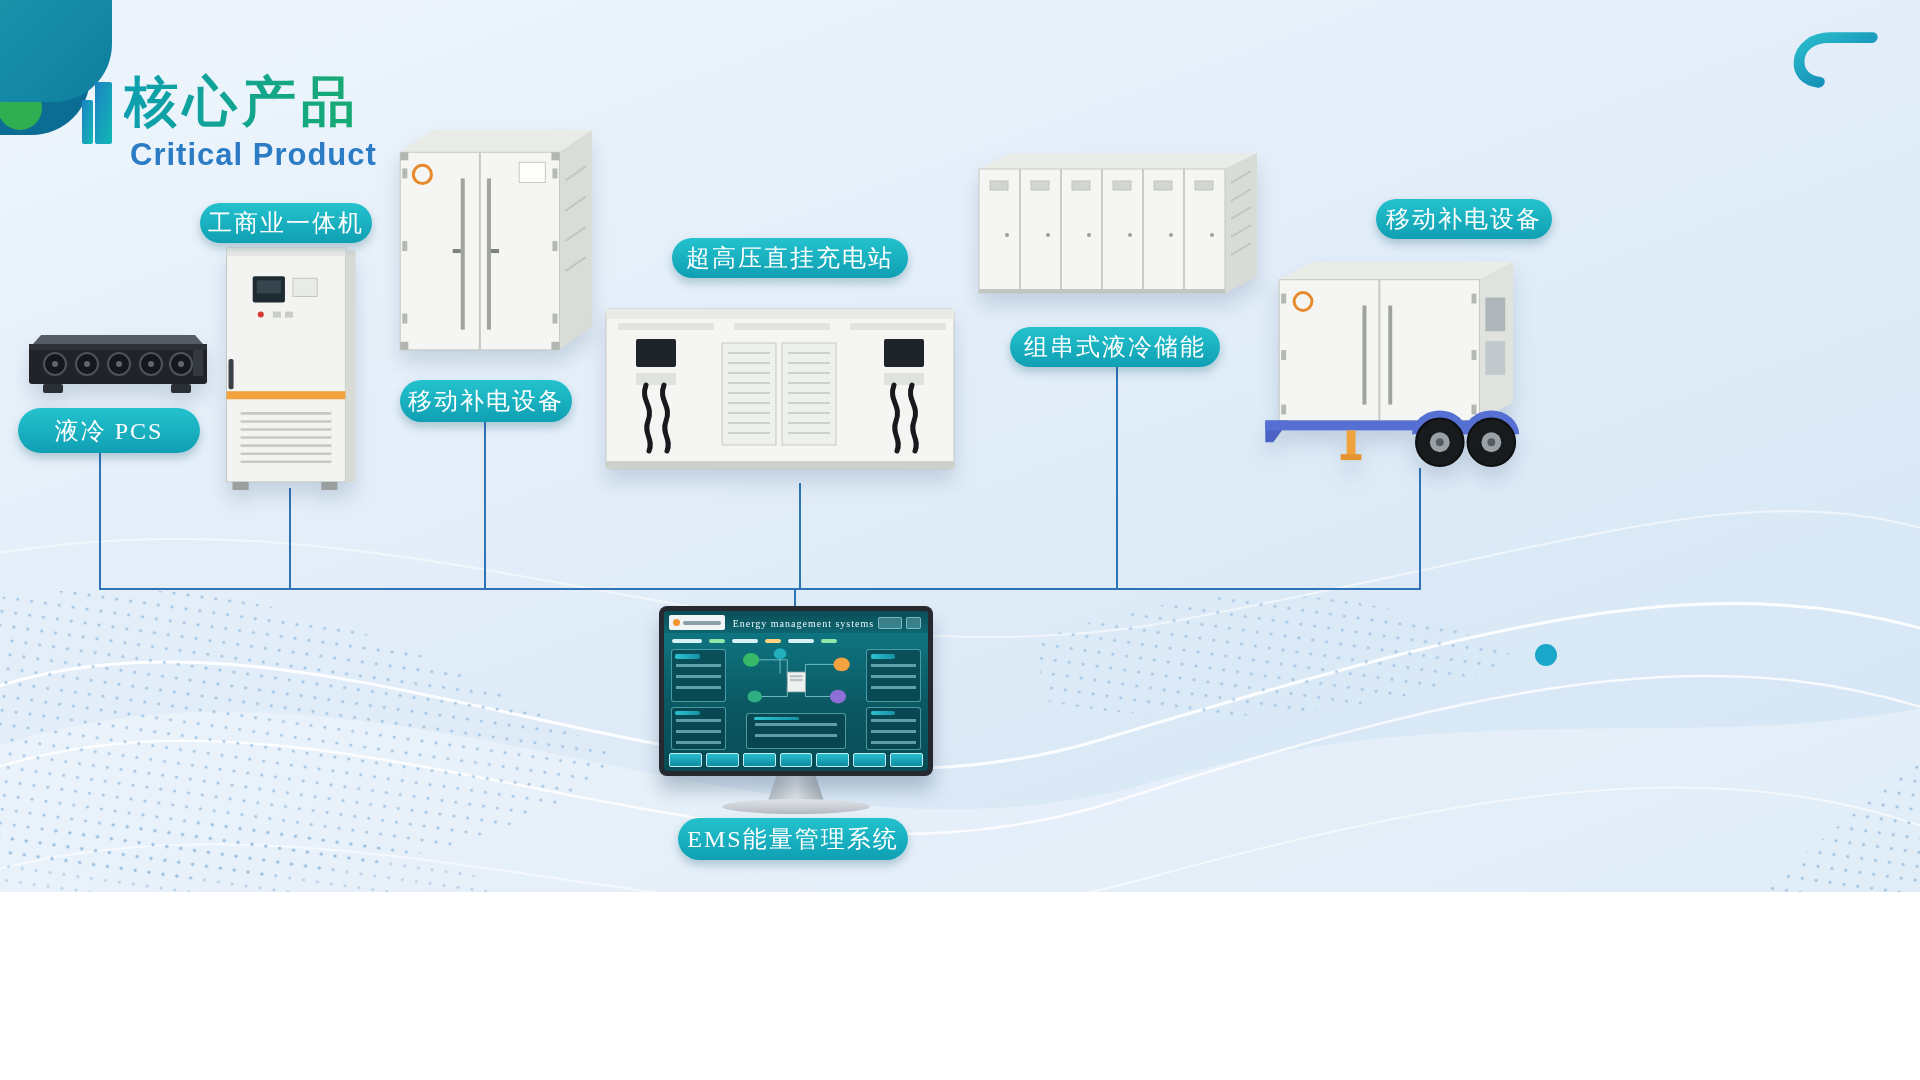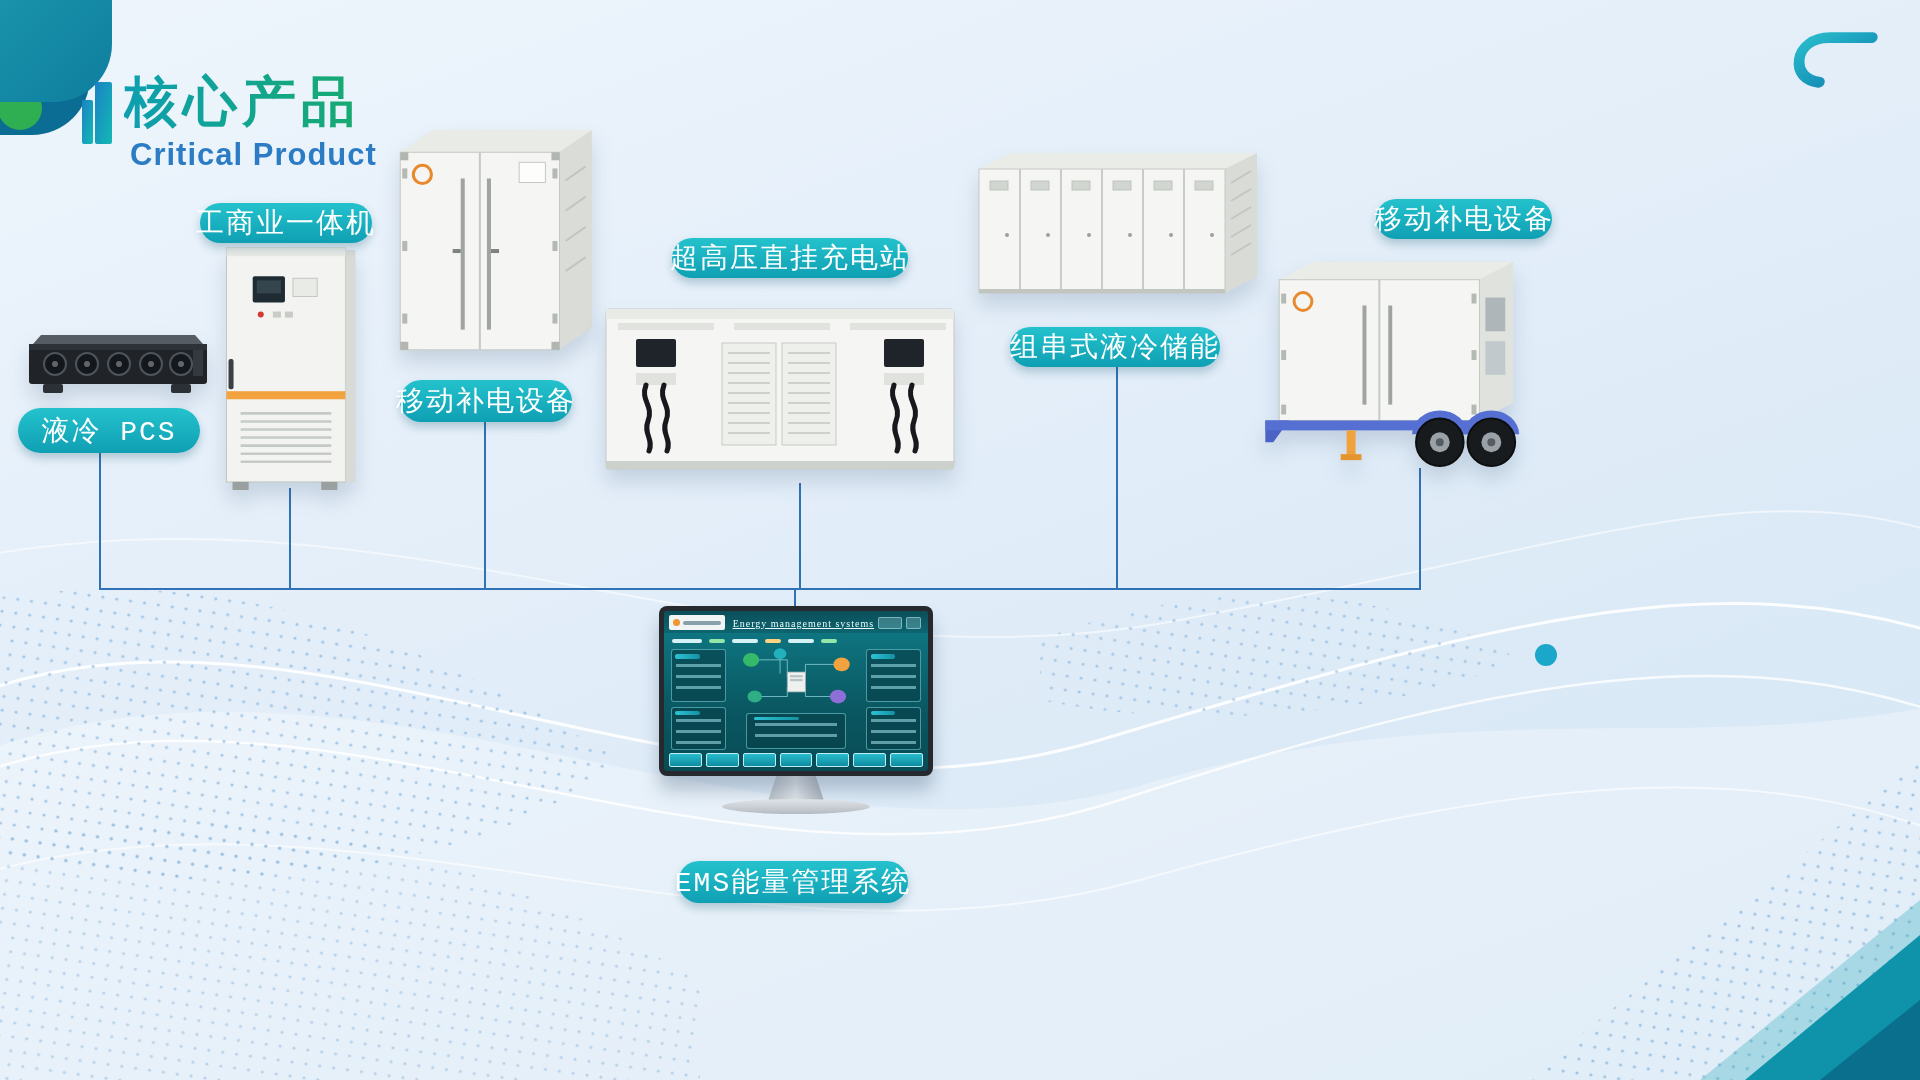--- a/index.html
+++ b/index.html
@@ -1,20 +1,20 @@
 <!DOCTYPE html>
 <html style="--pill-top: #24c2cd; --pill-bottom: #0f9fb3; --line-blue: #2f72b5; --accent-orange: #f2a23e; --corner-teal: #128da6; --corner-green: #2fae52;"><head>
 <meta charset="utf-8">
 <title>核心产品</title>
 <style>
   * { margin:0; padding:0; box-sizing:border-box; }
   html,body { width:1920px; height:1080px; }
   body { font-family:"Liberation Sans", sans-serif; }
 
-  .stage { position:relative; width:1920px; height:1080px; overflow:hidden;
+  .stage { position:relative; width:1920px; height:892px; overflow:hidden;
            background: linear-gradient(160deg,#eef5fc 0%,#e3eef9 42%,#d3e5f4 100%); }
 
   .bg-svg { position:absolute; left:0; top:0; width:1920px; height:1080px; }
 
   
   .title-block { position:absolute; left:82px; top:72px; display:flex; gap:12px; z-index:2; }
   .title-bar-icon { width:30px; height:62px; margin-top:10px; }
   .title { font-size:54px; font-weight:800; letter-spacing:5px; line-height:1.1;
            color:#0aa08a; font-family:"Liberation Sans",sans-serif; }
   @supports ((-webkit-background-clip: text)) {
@@ -31,30 +31,30 @@
   .line.v1 { left:99px;   top:447px; width:2px; height:141px; }
   .line.v2 { left:289px;  top:488px; width:2px; height:100px; }
   .line.v3 { left:484px;  top:421px; width:2px; height:167px; }
   .line.v4 { left:799px;  top:483px; width:2px; height:105px; }
   .line.v5 { left:1116px; top:366px; width:2px; height:222px; }
   .line.v6 { left:1419px; top:468px; width:2px; height:120px; }
   .line.v7 { left:794px;  top:588px; width:2px; height:26px;  }
 
   
   .pill { position:absolute; z-index:3; display:flex; align-items:center; justify-content:center;
-          color:#fff; font-family:Liberation Mono, monospace; font-size:28px; letter-spacing:2px;
+          color:#fff; font-family:Liberation Serif, serif; font-size:24px; letter-spacing:2px;
           background:linear-gradient(180deg,var(--pill-top,#24c2cd),var(--pill-bottom,#0f9fb3));
           border-radius:24px; box-shadow:0 5px 10px rgba(20,90,110,.28); white-space:nowrap; }
   .pill.p1 { left:18px;   top:408px; width:182px; height:45px; }
   .pill.p2 { left:200px;  top:203px; width:172px; height:40px; }
   .pill.p3 { left:400px;  top:380px; width:172px; height:42px; }
   .pill.p4 { left:672px;  top:238px; width:236px; height:40px; }
   .pill.p5 { left:1010px; top:327px; width:210px; height:40px; }
   .pill.p6 { left:1376px; top:199px; width:176px; height:40px; }
-  .pill.p7 { left:678px;  top:818px; width:230px; height:42px;margin-top:43px; }
+  .pill.p7 { left:678px;  top:818px; width:230px; height:42px; }
 
   
   .device { position:absolute; z-index:2; filter:drop-shadow(0 12px 10px rgba(50,80,110,.18)); }
   .device svg { display:block; width:100%; height:100%; }
   .d1 { left:22px;   top:328px; width:192px; height:72px;  }
   .d2 { left:214px;  top:240px; width:152px; height:252px; }
   .d3 { left:390px;  top:120px; width:212px; height:252px; }
   .d4 { left:602px;  top:293px; width:360px; height:192px; }
   .d5 { left:972px;  top:143px; width:292px; height:162px; }
   .d6 { left:1263px; top:246px; width:308px; height:228px; }
@@ -66,21 +66,21 @@
   .screen { position:relative; width:100%; height:100%; border-radius:4px; overflow:hidden;
             background:linear-gradient(180deg,#0f7d89 0%,#0a5862 60%,#084b55 100%);
             font-family:"Liberation Serif",serif; }
   .scr-head { position:absolute; left:0; top:0; width:100%; height:14%;
               background:linear-gradient(180deg,#0b4e58,#0d6570); }
   .scr-tab { position:absolute; left:2%; top:2.5%; width:21%; height:9.5%; background:#f1f4f4;
              border-radius:2px; display:flex; align-items:center; gap:3px; padding:0 4px; }
   .scr-tab .dot { width:7px; height:7px; border-radius:50%; background:#f0952f; flex:none; }
   .scr-tab .tx { flex:1; height:4px; background:#8aa0a8; border-radius:2px; }
   .scr-title { position:absolute; left:26%; top:2.5%; width:54%; height:10%; color:#eafcff;
-               font-size:10px; letter-spacing:1px; display:flex; align-items:center;text-decoration:underline; }
+               font-size:10px; letter-spacing:1px; display:flex; align-items:center; }
   .scr-chip { position:absolute; top:4%; height:7.5%; background:rgba(190,240,248,.25);
               border:1px solid rgba(190,240,248,.5); border-radius:2px; }
   .chip1 { right:10%; width:9%; } .chip2 { right:2.5%; width:6%; }
   .mode-row { position:absolute; left:3%; top:16%; width:94%; height:5%;
               display:flex; gap:7px; align-items:center; }
   .mode-row i { display:block; height:4px; border-radius:2px; }
   .panel { position:absolute; background:rgba(7,64,74,.65);
            border:1px solid rgba(125,220,232,.55); border-radius:3px; }
   .panel::after { content:""; position:absolute; left:7%; top:7%; width:46%; height:10%;
                   background:linear-gradient(90deg,#2cc4d4,#1590a4); border-radius:2px; }

